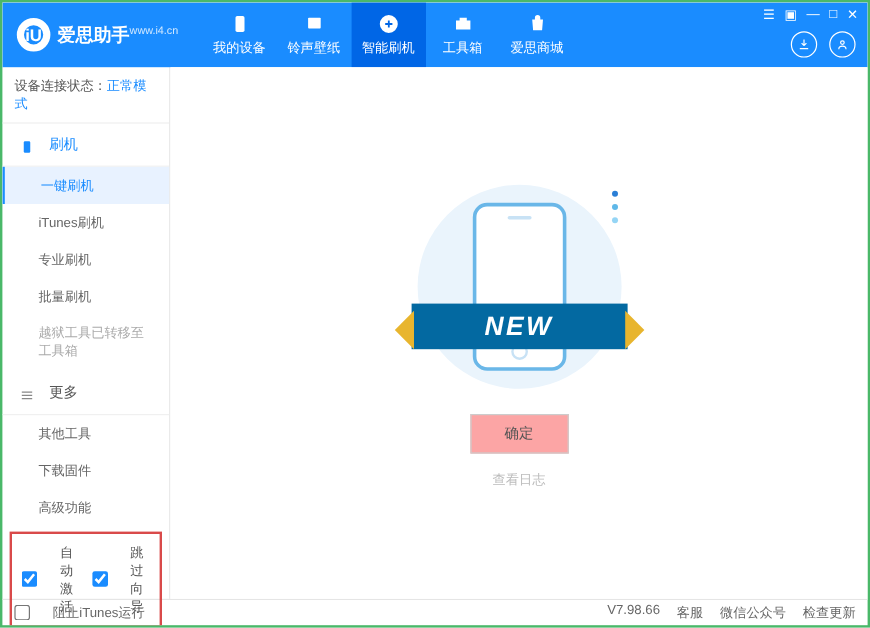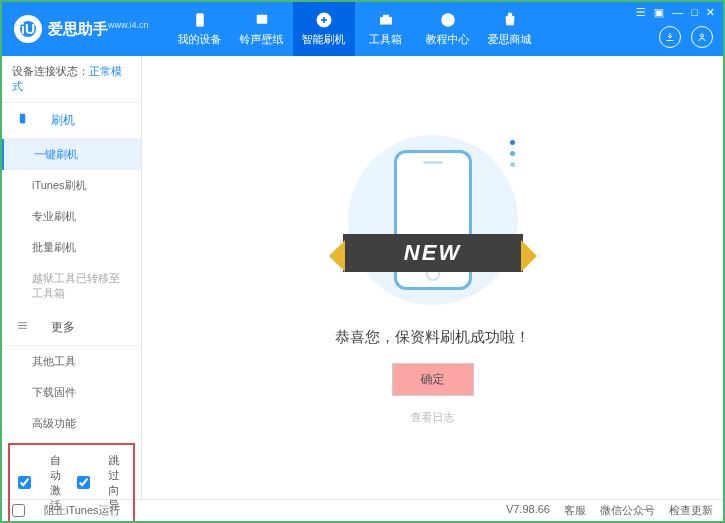--- a/index.html
+++ b/index.html
@@ -17,41 +17,41 @@
 .navtab svg{width:18px;height:18px;fill:#fff}
 .winbtns{position:absolute;top:4px;right:8px;display:flex;gap:8px;font-size:11px}
 .winbtn{cursor:pointer;color:#fff}
 .hdricons{position:absolute;right:10px;bottom:8px;display:flex;gap:10px}
 .hdricon{width:22px;height:22px;border:1.5px solid #fff;border-radius:50%;display:flex;align-items:center;justify-content:center;cursor:pointer}
 .hdricon svg{width:12px;height:12px;fill:none;stroke:#fff;stroke-width:2}
 .body{display:flex;height:calc(100% - 54px - 22px)}
 .sidebar{width:140px;border-right:1px solid #e5e5e5;display:flex;flex-direction:column;font-size:12px;color:#555}
 .devstatus{padding:8px 10px;font-size:11px;border-bottom:1px solid #eee}
 .devstatus .v{color:#1a8cff}
-.section{padding:9px 14px;display:flex;align-items:flex-start;gap:22px;border-bottom:1px solid #f0f0f0;cursor:pointer}
+.section{padding:9px 14px;display:flex;align-items:flex-end;gap:12px;border-bottom:1px solid #f0f0f0;cursor:pointer}
 .section svg{width:13px;height:13px;fill:#888}
 .section.blue{color:#1a8cff}
 .section.blue svg{fill:#1a8cff}
 .subitem{padding:8px 14px 8px 30px;font-size:11px;color:#666;cursor:pointer}
 .subitem.active{background:#e8f2ff;color:#1a8cff;border-left:2px solid #1a8cff}
 .subitem.gray{color:#aaa;cursor:default}
 .subitem.locked{color:#aaa;font-size:11px;line-height:1.4}
 .lockicon{width:11px;height:11px;fill:#bbb;margin-right:4px;vertical-align:middle}
 .checks{padding:8px 8px;border:2px solid #d94a4a;margin:4px 6px;display:flex;gap:10px;font-size:11px;color:#555}
 .chk{display:flex;align-items:center;gap:19px}
 .chk input{accent-color:#1a8cff}
 .main{flex:1;display:flex;flex-direction:column;align-items:center;justify-content:center;background:#fff;position:relative}
 .phonebox{position:relative;width:200px;height:180px;display:flex;align-items:center;justify-content:center}
 .circle{position:absolute;width:170px;height:170px;border-radius:50%;background:#eaf4fc}
 .phone{position:relative;width:78px;height:140px;background:#fff;border:3px solid #6ab7e8;border-radius:12px}
 .phone::before{content:"";position:absolute;top:8px;left:50%;transform:translateX(-50%);width:20px;height:3px;background:#c8e2f5;border-radius:2px}
 .phone::after{content:"";position:absolute;bottom:6px;left:50%;transform:translateX(-50%);width:10px;height:10px;border:2px solid #c8e2f5;border-radius:50%}
 .dots{position:absolute;top:10px;right:18px;display:flex;flex-direction:column;gap:6px}
 .dot{width:5px;height:5px;border-radius:50%}.dot:nth-child(1){background:#2b7fd6}.dot:nth-child(2){background:#5fb8e8}.dot:nth-child(3){background:#95d5f5}
-.ribbon{position:absolute;bottom:38px;left:50%;transform:translateX(-50%);width:180px;height:38px;background:#404040;display:flex;align-items:center;justify-content:center;color:#fff;font-weight:bold;font-size:22px;font-style:italic;letter-spacing:2px}
+.ribbon{position:absolute;bottom:38px;left:50%;transform:translateX(-50%);width:180px;height:38px;background:#0369a1;display:flex;align-items:center;justify-content:center;color:#fff;font-weight:bold;font-size:22px;font-style:italic;letter-spacing:2px}
 .ribbon::before,.ribbon::after{content:"";position:absolute;top:6px;width:0;height:0;border-top:16px solid transparent;border-bottom:16px solid transparent}
 .ribbon::before{left:-14px;border-right:16px solid #e8b52e}
 .ribbon::after{right:-14px;border-left:16px solid #e8b52e}
 .msg{margin-top:18px;font-size:15px;color:#444}
 .okbtn{margin-top:16px;padding:7px 28px;border:1px solid #ccc;background:#fca5a5;font-size:12px;cursor:pointer;color:#555}
 .loglink{margin-top:14px;font-size:11px;color:#bbb;cursor:pointer}
 .footer{height:22px;border-top:1px solid #e5e5e5;display:flex;align-items:center;padding:0 10px;font-size:11px;color:#666;justify-content:space-between}
 .fleft{display:flex;align-items:center;gap:19px}
 .fright{display:flex;gap:14px}
 .fright span{cursor:pointer}
@@ -85,26 +85,20 @@
           <svg viewBox="0 0 24 24">
             <path d="M12 2a10 10 0 100 20 10 10 0 000-20zm4 11h-3v3h-2v-3H8v-2h3V8h2v3h3v2z"></path>
           </svg>
           <span>智能刷机</span>
         </div>
       <div class="navtab">
           <svg viewBox="0 0 24 24">
             <path d="M4 8h16v10H4z M8 8V5h8v3"></path>
           </svg>
           <span>工具箱</span>
-        </div>
-      <div class="navtab">
-          <svg viewBox="0 0 24 24">
-            <circle cx="12" cy="12" r="9"></circle>
-          </svg>
-          <span>教程中心</span>
         </div>
       <div class="navtab">
           <svg viewBox="0 0 24 24">
             <path d="M6 7h12l-1 12H7z M9 7V5a3 3 0 016 0v2"></path>
           </svg>
           <span>爱思商城</span>
         </div>
     </div>
     <div class="winbtns">
       <span class="winbtn">☰</span>
@@ -174,21 +168,20 @@
       <div class="phonebox">
         <div class="circle"></div>
         <div class="dots">
             <div class="dot"></div>
             <div class="dot"></div>
             <div class="dot"></div>
           </div>
         <div class="phone"></div>
         <div class="ribbon">NEW</div>
       </div>
-      <div class="msg">恭喜您，保资料刷机成功啦！</div>
       <button class="okbtn">确定</button>
       <div class="loglink">查看日志</div>
     </div>
   </div>
 
   <div class="footer">
     <label class="fleft">
         <input type="checkbox" style="">
         <span>阻止iTunes运行</span>
       </label>

